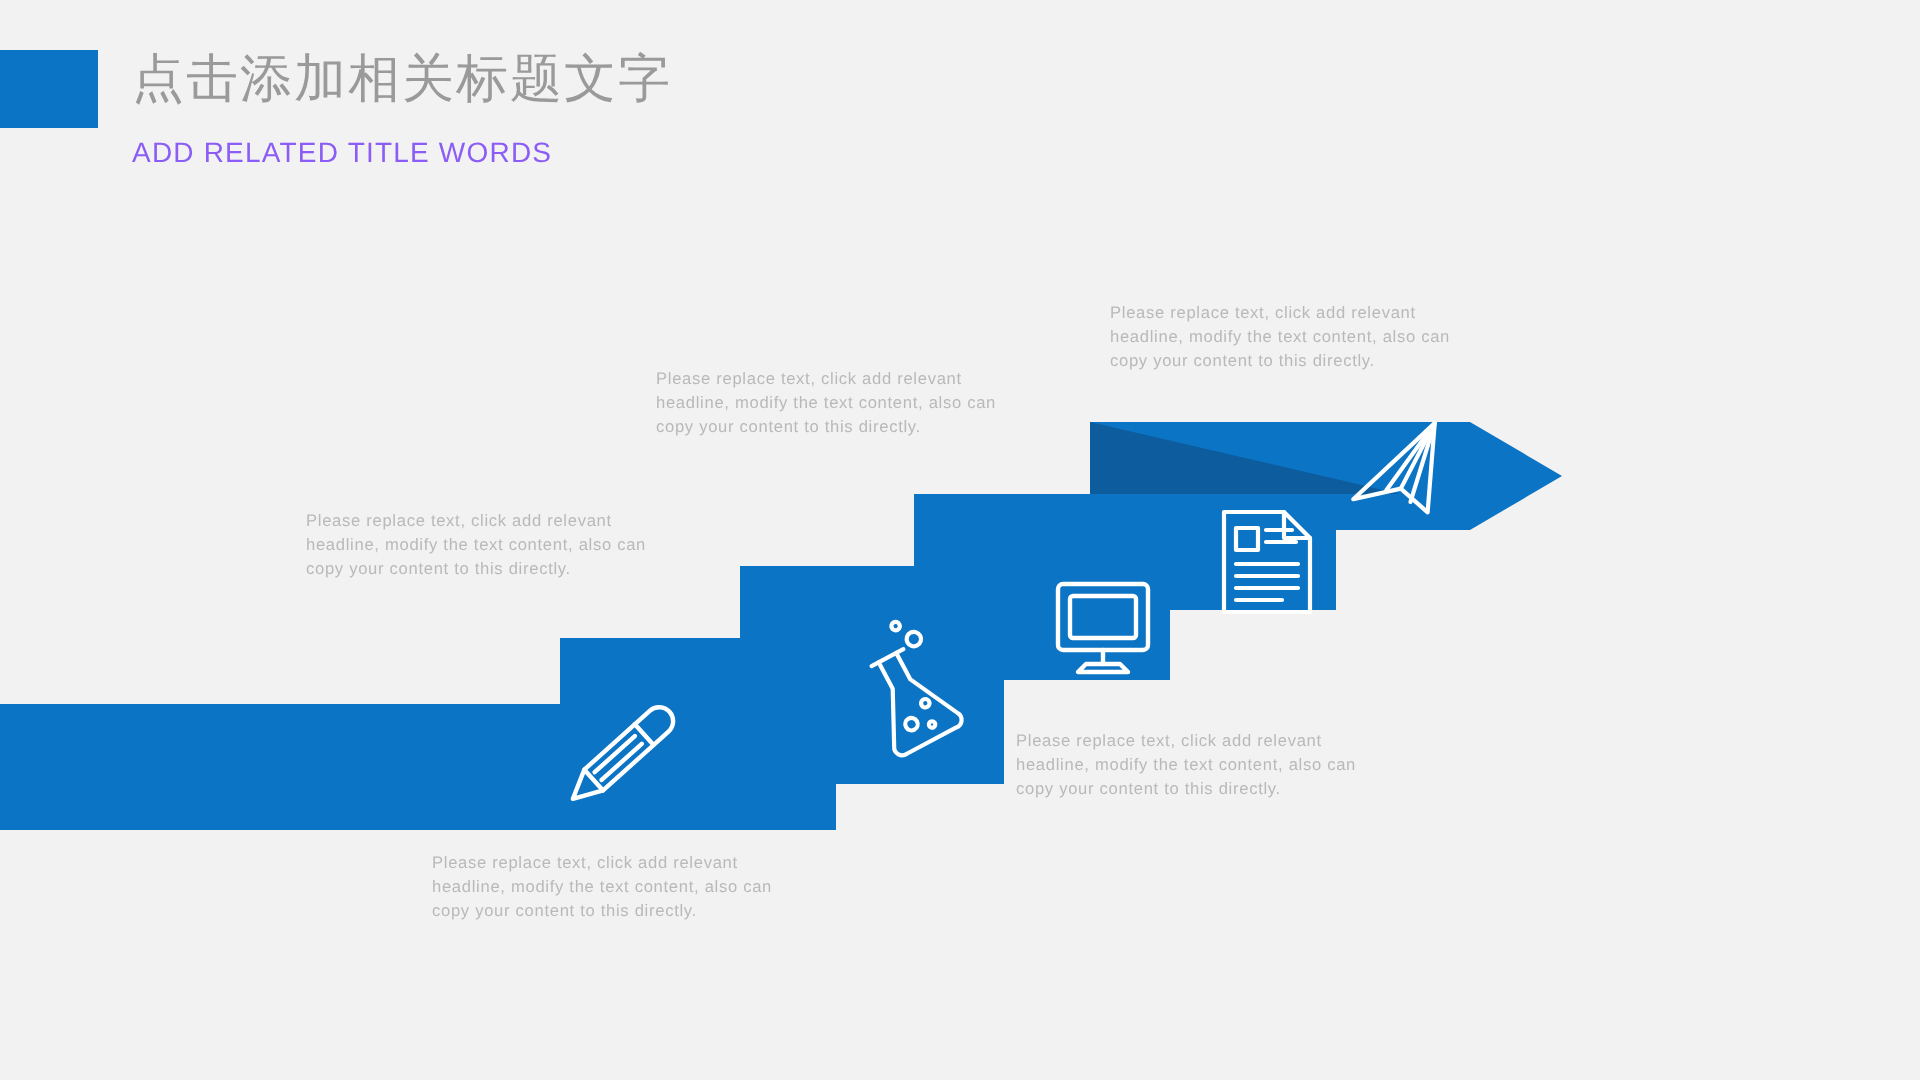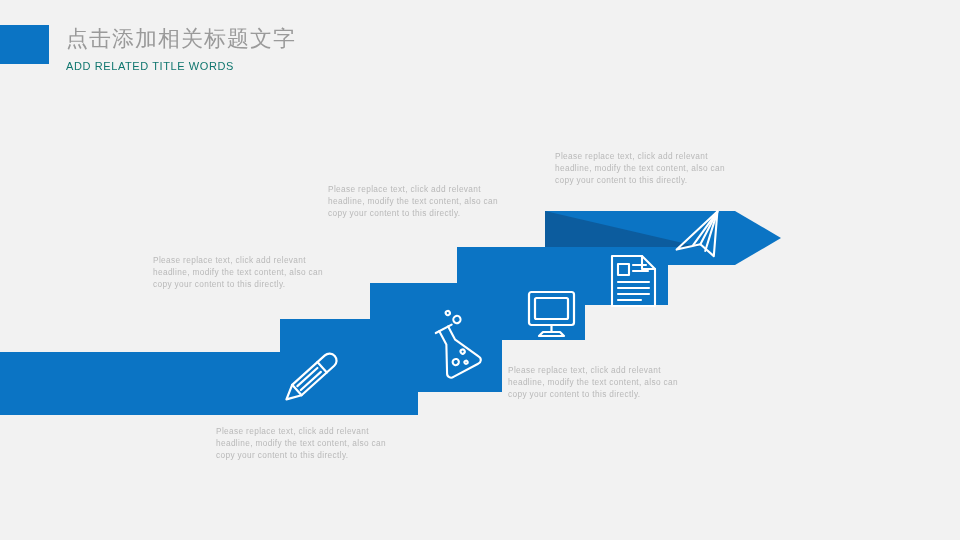--- a/index.html
+++ b/index.html
@@ -31,33 +31,33 @@
     height: 39px;
     background: #0b74c4;
   }
   .hdr-text {
     position: absolute;
     left: 66px;
     top: 25px;
     width: 560px;
   }
   .hdr-cn {
-    font-size: 22px;
+    font-size: 26px;
     line-height: 28px;
     color: #9a9a9a;
     letter-spacing: 1px;
     white-space: nowrap;
   }
   .hdr-en {
-    font-size: 11px;
+    font-size: 14px;
     line-height: 18px;
-    color: #0f766e;
+    color: #8b5cf6;
     letter-spacing: 0.6px;
     white-space: nowrap;
-    margin-top: 4px;
+    margin-top: 14px;
   }
 
   
   #diagram {
     position: absolute;
     left: 0;
     top: 0;
     width: 960px;
     height: 540px;
   }

